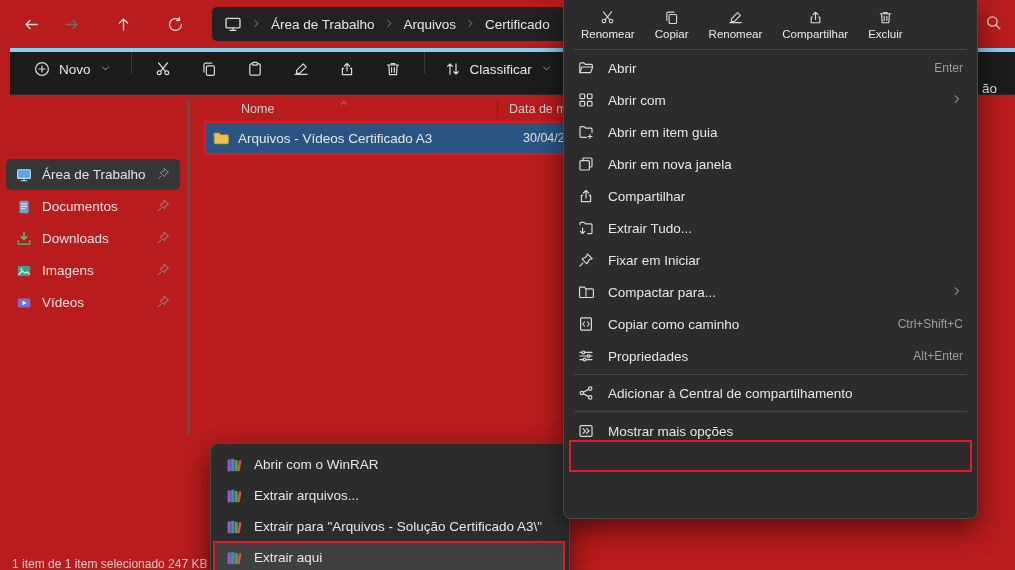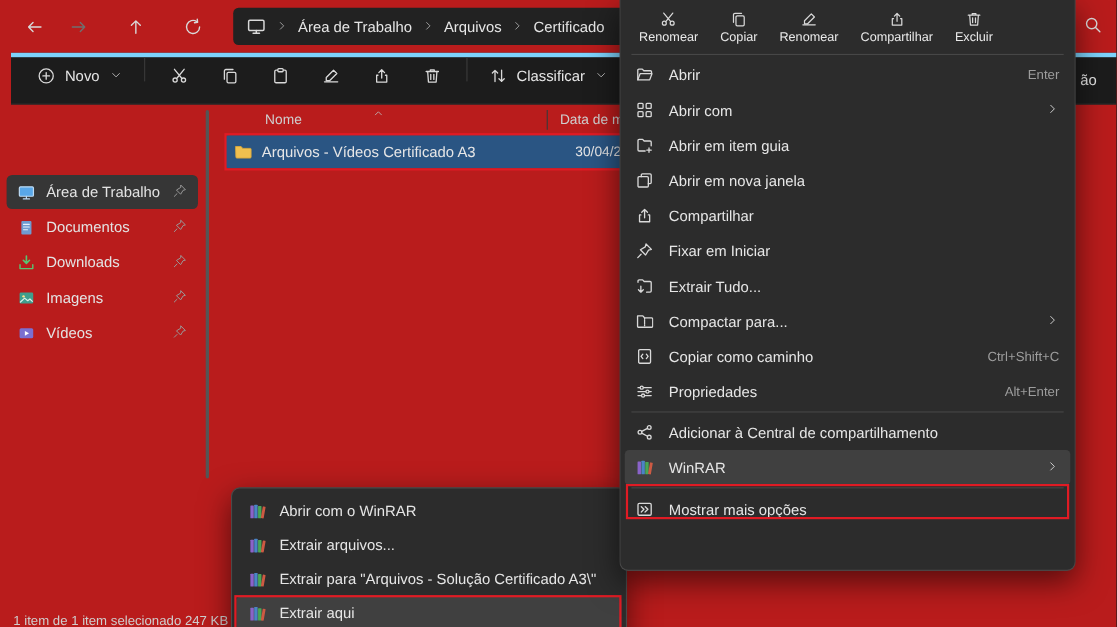--- a/index.html
+++ b/index.html
@@ -16,21 +16,21 @@
   .crumb{white-space:nowrap}
   .crumb-sep svg{width:11px;height:11px;stroke:#a9a9a9}
   .searchbtn{position:absolute;right:13px;top:14px}
   .searchbtn svg{width:17px;height:17px}
   
   .toolbar{position:absolute;left:10px;top:48px;width:100%;height:47px;display:flex;align-items:flex-start;padding:0 14px;gap:4px;background:#1c1c1c;border-top:4px solid #7dd3fc;border-bottom:1px solid #2a2a2a}
   .tbtn{height:34px;padding:0 10px;display:flex;align-items:center;gap:9px;border-radius:5px;white-space:nowrap}
   .tbtn.icon-only{width:42px;justify-content:center;padding:0}
   .tdiv{width:1px;height:22px;background:#3a3a3a;margin:0 6px}
   .chev-sm svg{width:11px;height:11px;stroke:#bdbdbd}
-  .toolbar-frag{position:absolute;right:18px;top:60px;height:24px;display:flex;align-items:center;color:#e6e6e6}
+  .toolbar-frag{position:absolute;right:18px;top:76px;height:24px;display:flex;align-items:center;color:#e6e6e6}
   
   .sidebar{position:absolute;left:0;top:96px;width:186px;bottom:24px;padding-top:62px}
   .side-item{height:31px;margin:1px 6px;display:flex;align-items:center;gap:10px;padding:0 10px;border-radius:5px;color:#e3e3e3;white-space:nowrap}
   .side-item.selected{background:#363636}
   .side-item .pin{margin-left:auto}
   .side-item .pin svg{width:13px;height:13px;stroke:#9a9a9a;stroke-width:1.1}
   .scrollgrip{position:absolute;left:187px;top:100px;width:3px;height:335px;background:#555;border-radius:2px}
   
   .content{position:absolute;left:191px;top:96px;right:0;bottom:24px}
   .colhdr{position:relative;height:26px;color:#cfcfcf;font-size:12.5px}
@@ -466,29 +466,29 @@
       <span class="lbl">Abrir em nova janela</span>
     </div>
     <div class="mi">
       <svg class="ic">
           <use href="#i-share"></use>
         </svg>
       <span class="lbl">Compartilhar</span>
     </div>
     <div class="mi">
       <svg class="ic">
+          <use href="#i-extract"></use>
+        </svg>
+      <span class="lbl">Extrair Tudo...</span>
+    </div>
+    <div class="mi">
+      <svg class="ic">
           <use href="#i-pin"></use>
         </svg>
       <span class="lbl">Fixar em Iniciar</span>
-    </div>
-    <div class="mi">
-      <svg class="ic">
-          <use href="#i-extract"></use>
-        </svg>
-      <span class="lbl">Extrair Tudo...</span>
     </div>
     <div class="mi">
       <svg class="ic">
           <use href="#i-zip"></use>
         </svg>
       <span class="lbl">Compactar para...</span>
       <span class="chev"><svg class="ic">
             <use href="#i-chevron-right"></use>
           </svg></span>
     </div>
@@ -507,29 +507,20 @@
       <span class="sc">Alt+Enter</span>
     </div>
 
     <div class="msep"></div>
     <div class="mi">
       <svg class="ic">
           <use href="#i-sharecenter"></use>
         </svg>
       <span class="lbl">Adicionar à Central de compartilhamento</span>
     </div>
-    <div class="mi hl">
-      <svg class="ic">
-          <use href="#i-winrar"></use>
-        </svg>
-      <span class="lbl">WinRAR</span>
-      <span class="chev"><svg class="ic">
-            <use href="#i-chevron-right"></use>
-          </svg></span>
-    </div>
 
     <div class="msep"></div>
     <div class="mi tall">
       <svg class="ic">
           <use href="#i-more"></use>
         </svg>
       <span class="lbl">Mostrar mais opções</span>
     </div>
 
     <div class="anno anno-winrar" style="border-color: rgb(224, 27, 36);"></div>

